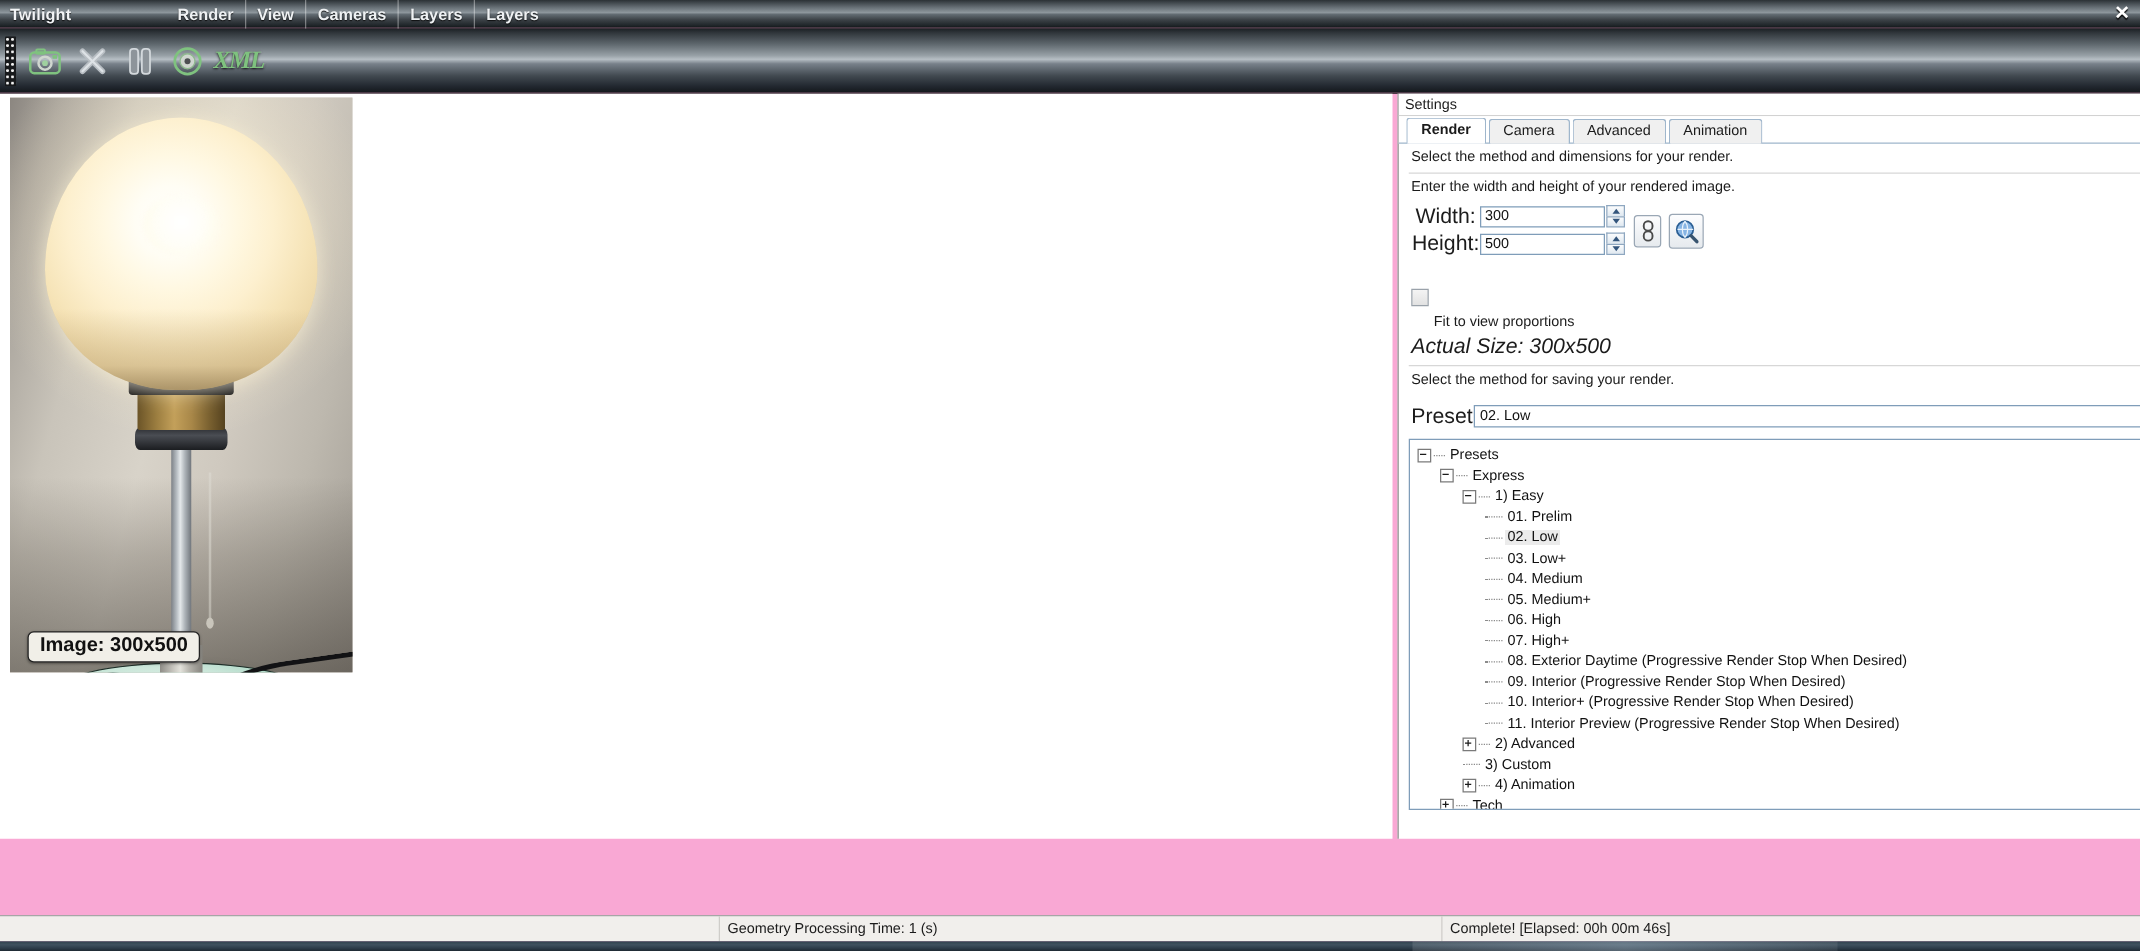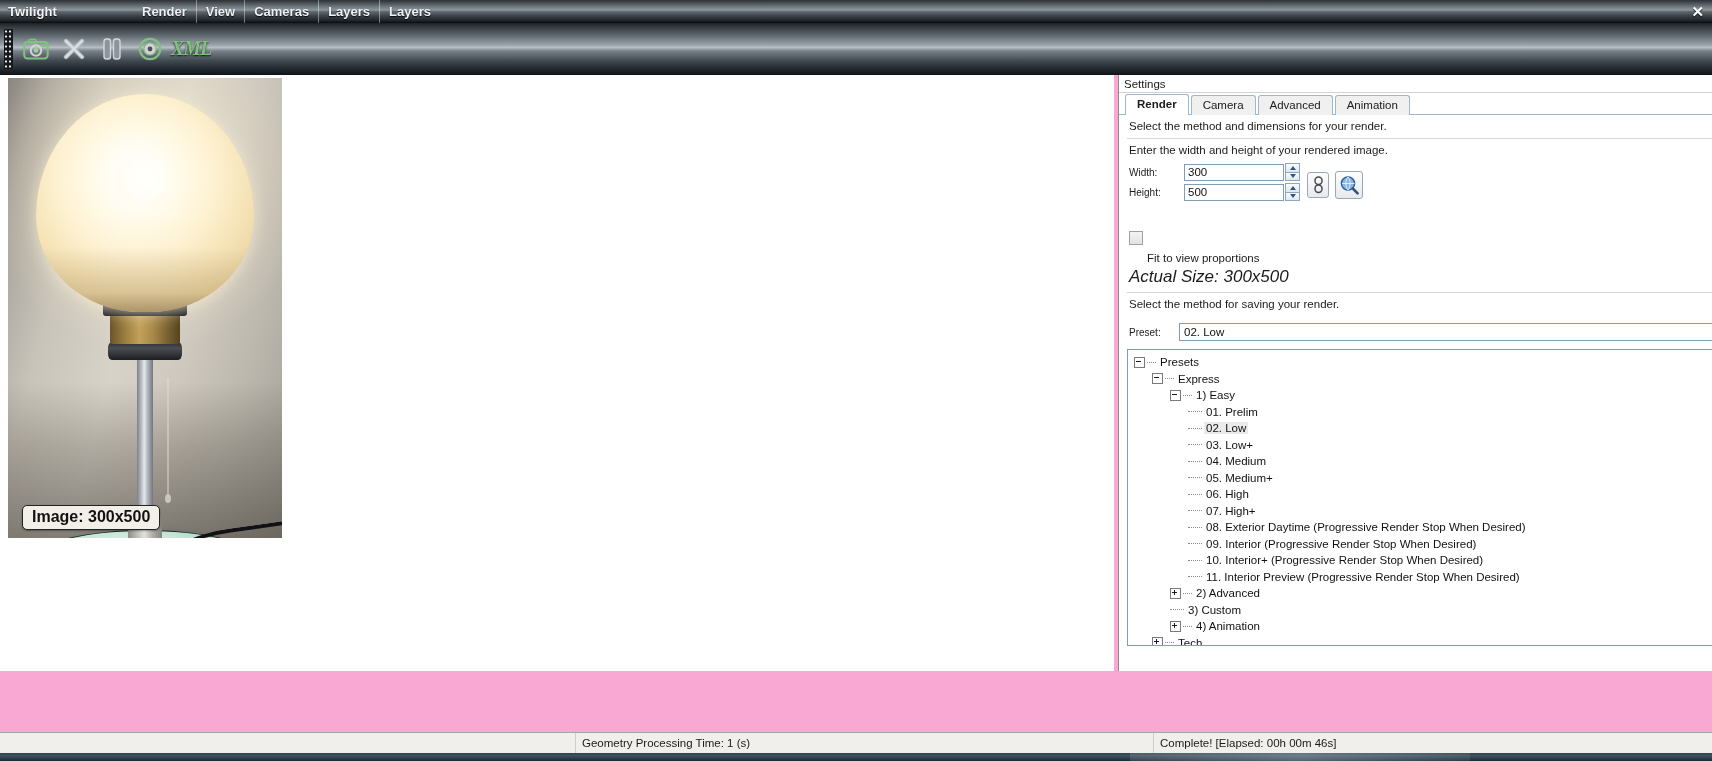--- a/index.html
+++ b/index.html
@@ -374,25 +374,26 @@
     background: #d7d7d7;
     margin: 1px 0 0 0;
   }
 
   .field-row {
     display: flex;
     align-items: center;
     margin: 2px 0 0 0;
   }
   .field-label {
-    font-size: 10px;
+    font-size: 17px;
     color: #1b1b1b;
     width: 55px;
     flex: none;
     padding-left: 2px;
+    text-align: center;
   }
   .num-input {
     width: 100px;
     height: 17px;
     border: 1px solid #7f9db9;
     background: #ffffff;
     font-size: 11.5px;
     color: #111;
     font-family: "Liberation Sans", sans-serif;
     padding: 0 3px;

